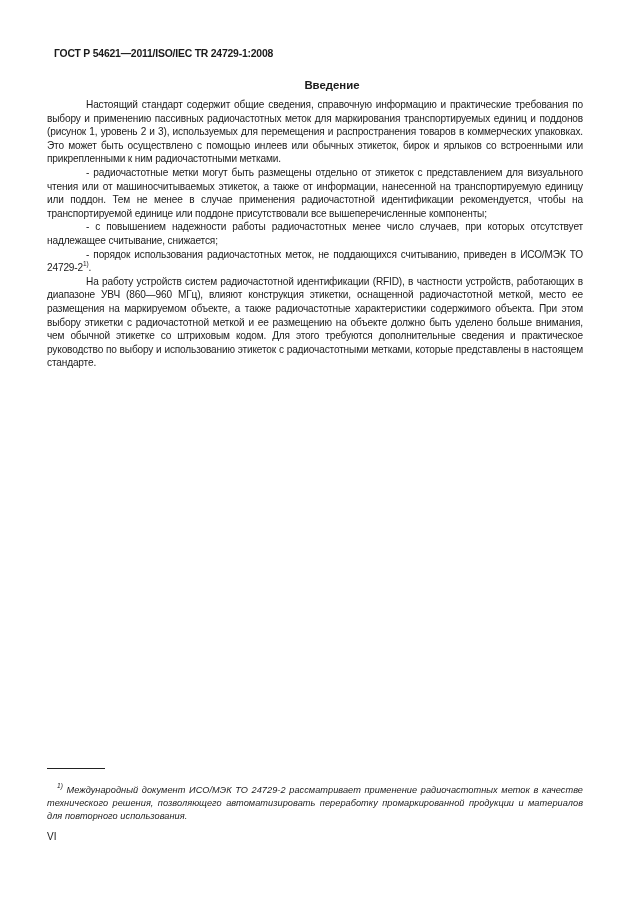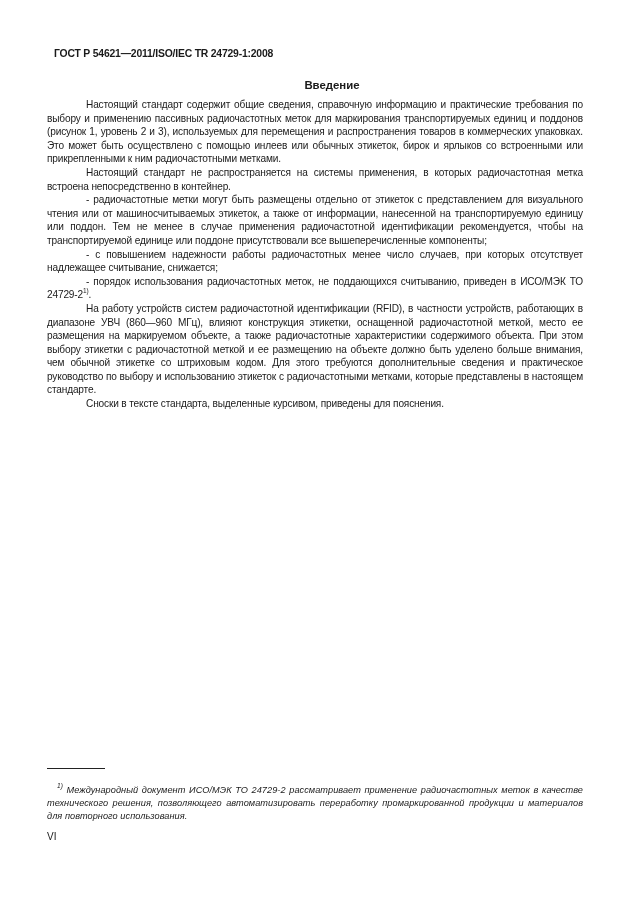--- a/index.html
+++ b/index.html
@@ -89,26 +89,24 @@
 </style>
 </head>
 <body>
 
 <div class="page-header">ГОСТ Р 54621—2011/ISO/IEC TR 24729-1:2008</div>
 
 <div class="section-title">Введение</div>
 
 <div class="body-text">
   <p>Настоящий стандарт содержит общие сведения, справочную информацию и практические требования по выбору и применению пассивных радиочастотных меток для маркирования транспортируемых единиц и поддонов (рисунок 1, уровень 2 и 3), используемых для перемещения и распространения товаров в коммерческих упаковках. Это может быть осуществлено с помощью инлеев или обычных этикеток, бирок и ярлыков со встроенными или прикрепленными к ним радиочастотными метками.</p>
-  <p>Настоящий стандарт не распространяется на системы применения, в которых радиочастотная метка встроена непосредственно в контейнер.</p>
   <p>- радиочастотные метки могут быть размещены отдельно от этикеток с представлением для визуального чтения или от машиносчитываемых этикеток, а также от информации, нанесенной на транспортируемую единицу или поддон. Тем не менее в случае применения радиочастотной идентификации рекомендуется, чтобы на транспортируемой единице или поддоне присутствовали все вышеперечисленные компоненты;</p>
   <p>- с повышением надежности работы радиочастотных менее число случаев, при которых отсутствует надлежащее считывание, снижается;</p>
   <p class="last-line-justify"><span>- порядок использования радиочастотных меток, не поддающихся считыванию, приведен в ИСО/МЭК ТО 24729-2</span><sup class="fn">1)</sup><span>.</span></p>
   <p>На работу устройств систем радиочастотной идентификации (RFID), в частности устройств, работающих в диапазоне УВЧ (860—960 МГц), влияют конструкция этикетки, оснащенной радиочастотной меткой, место ее размещения на маркируемом объекте, а также радиочастотные характеристики содержимого объекта. При этом выбору этикетки с радиочастотной меткой и ее размещению на объекте должно быть уделено больше внимания, чем обычной этикетке со штриховым кодом. Для этого требуются дополнительные сведения и практическое руководство по выбору и использованию этикеток с радиочастотными метками, которые представлены в настоящем стандарте.</p>
-  <p>Сноски в тексте стандарта, выделенные курсивом, приведены для пояснения.</p>
 </div>
 
 <div class="footnote-rule"></div>
 
 <div class="footnote">
   <p><sup class="fn">1)</sup><span> Международный документ ИСО/МЭК ТО 24729-2 рассматривает применение радиочастотных меток в качестве технического решения, позволяющего автоматизировать переработку промаркированной продукции и материалов для повторного использования.</span></p>
 </div>
 
 <div class="page-number">VI</div>
 

